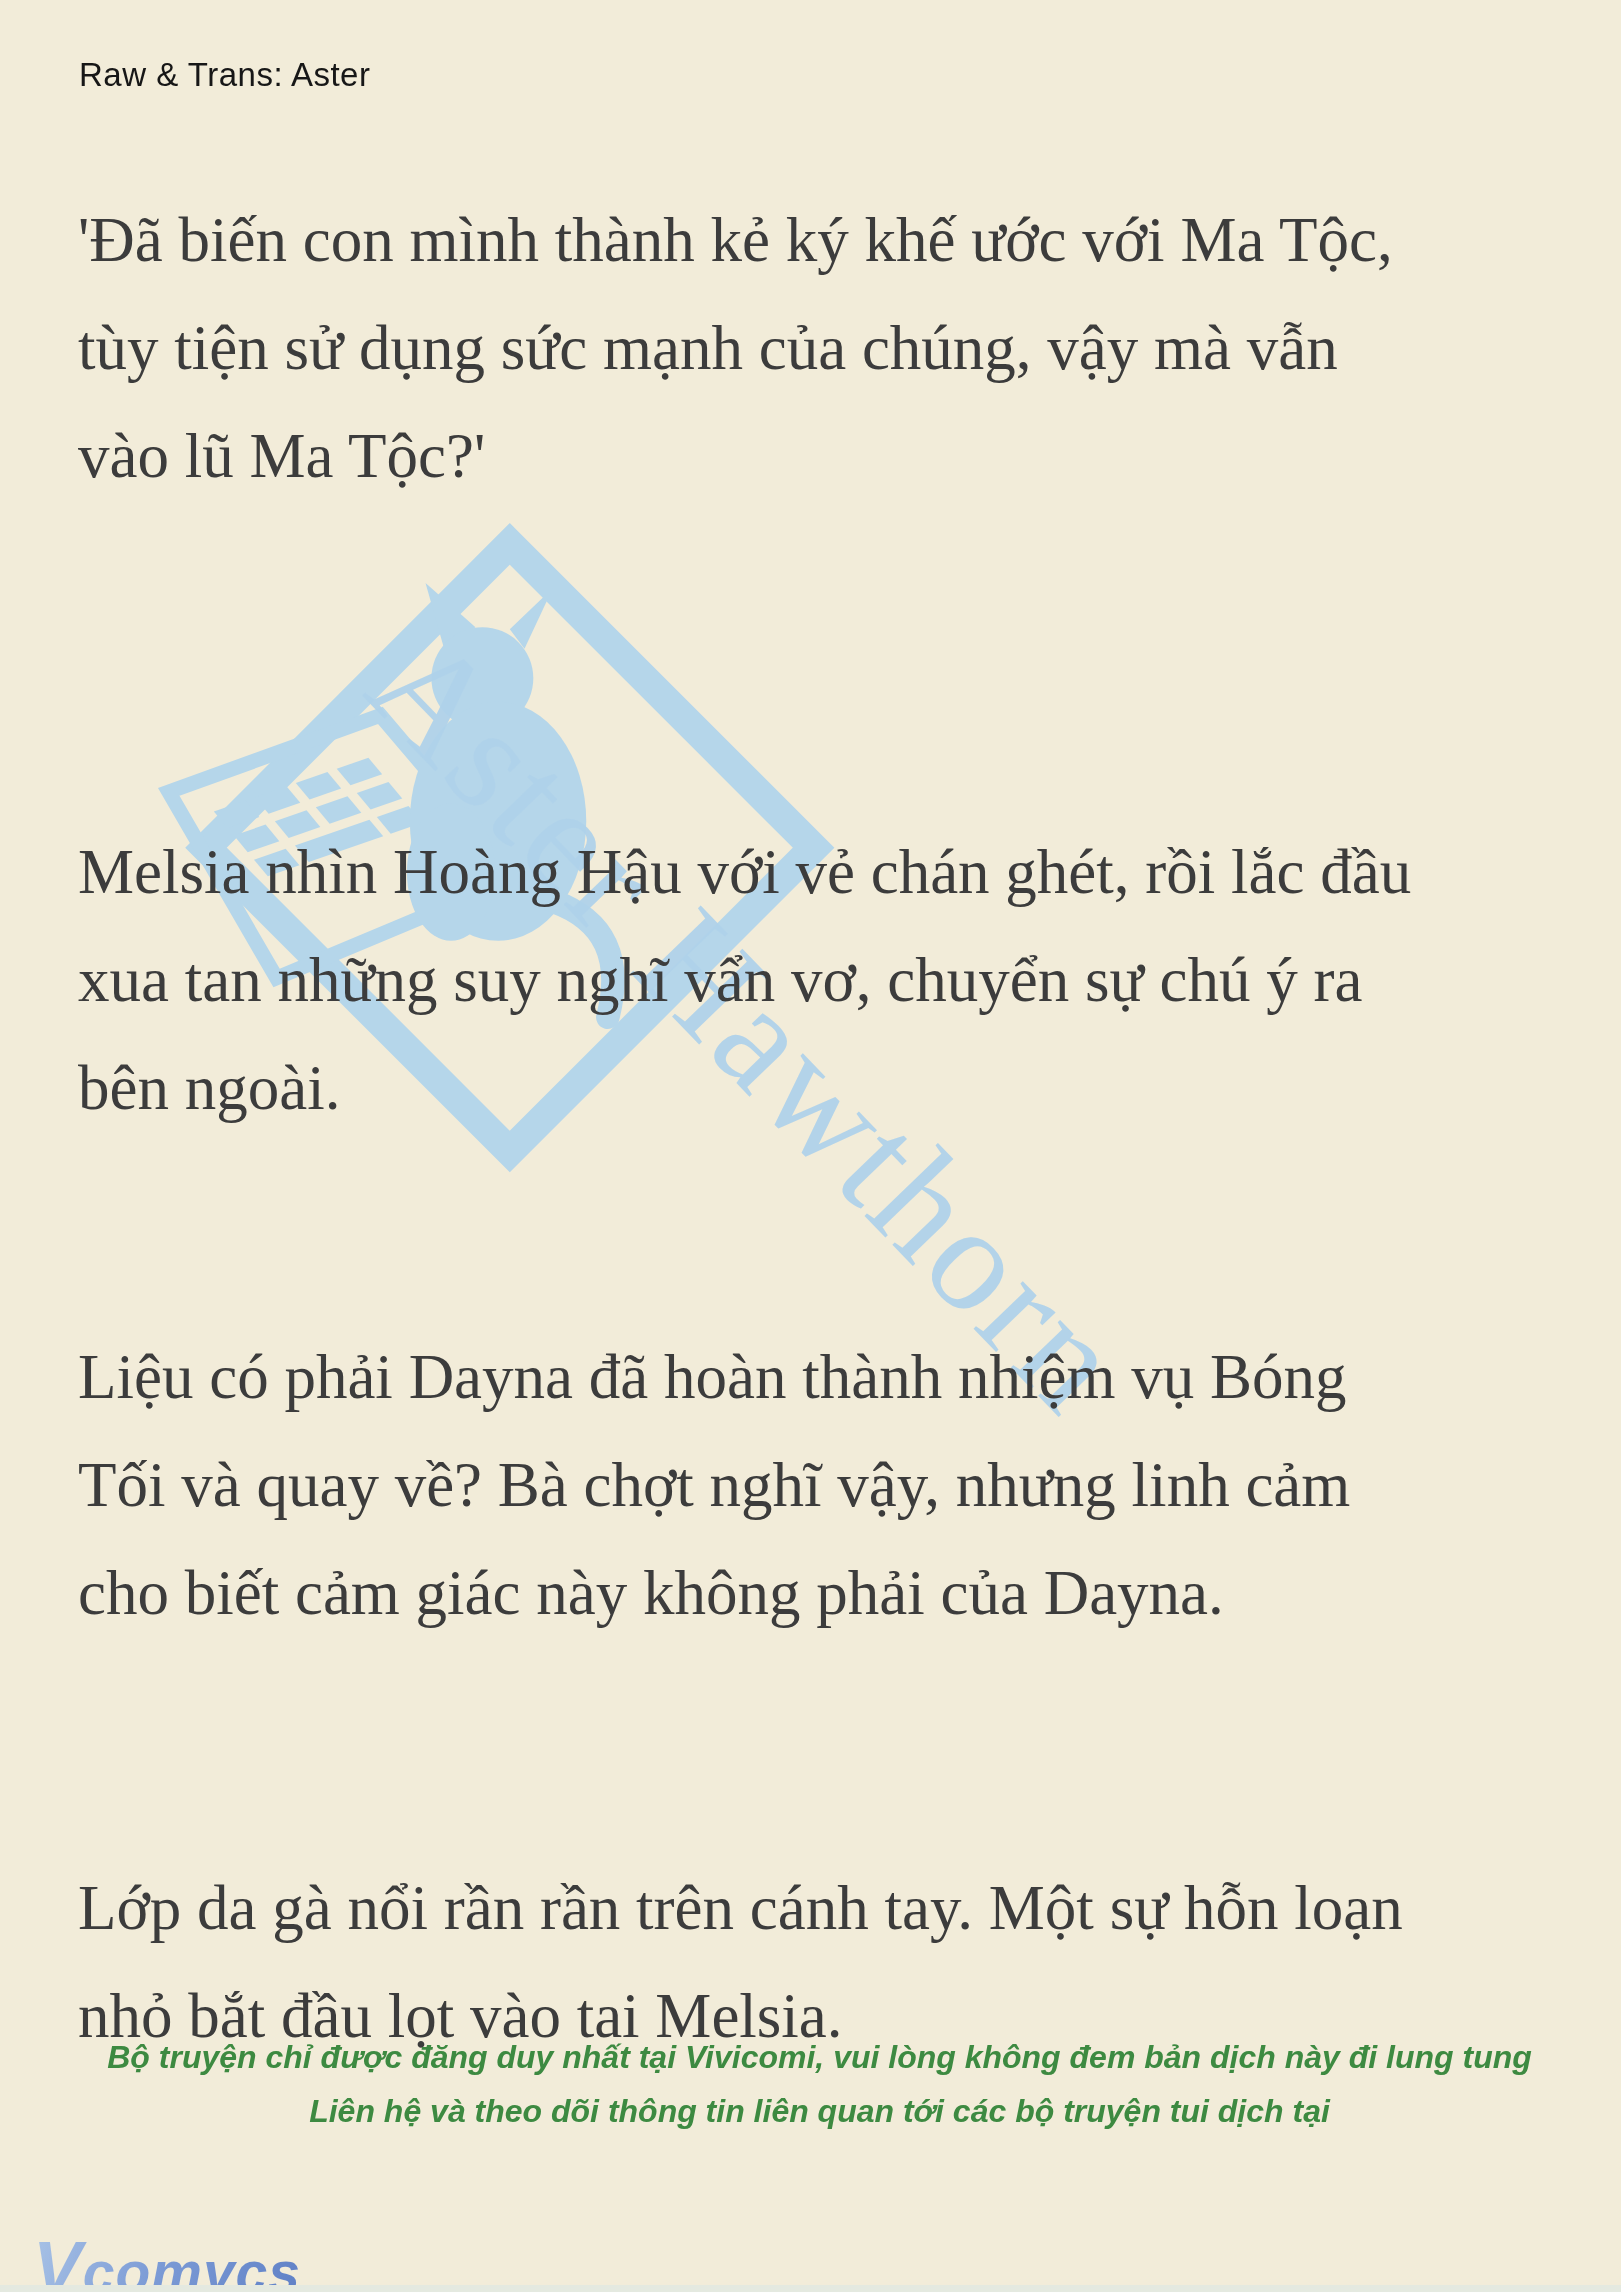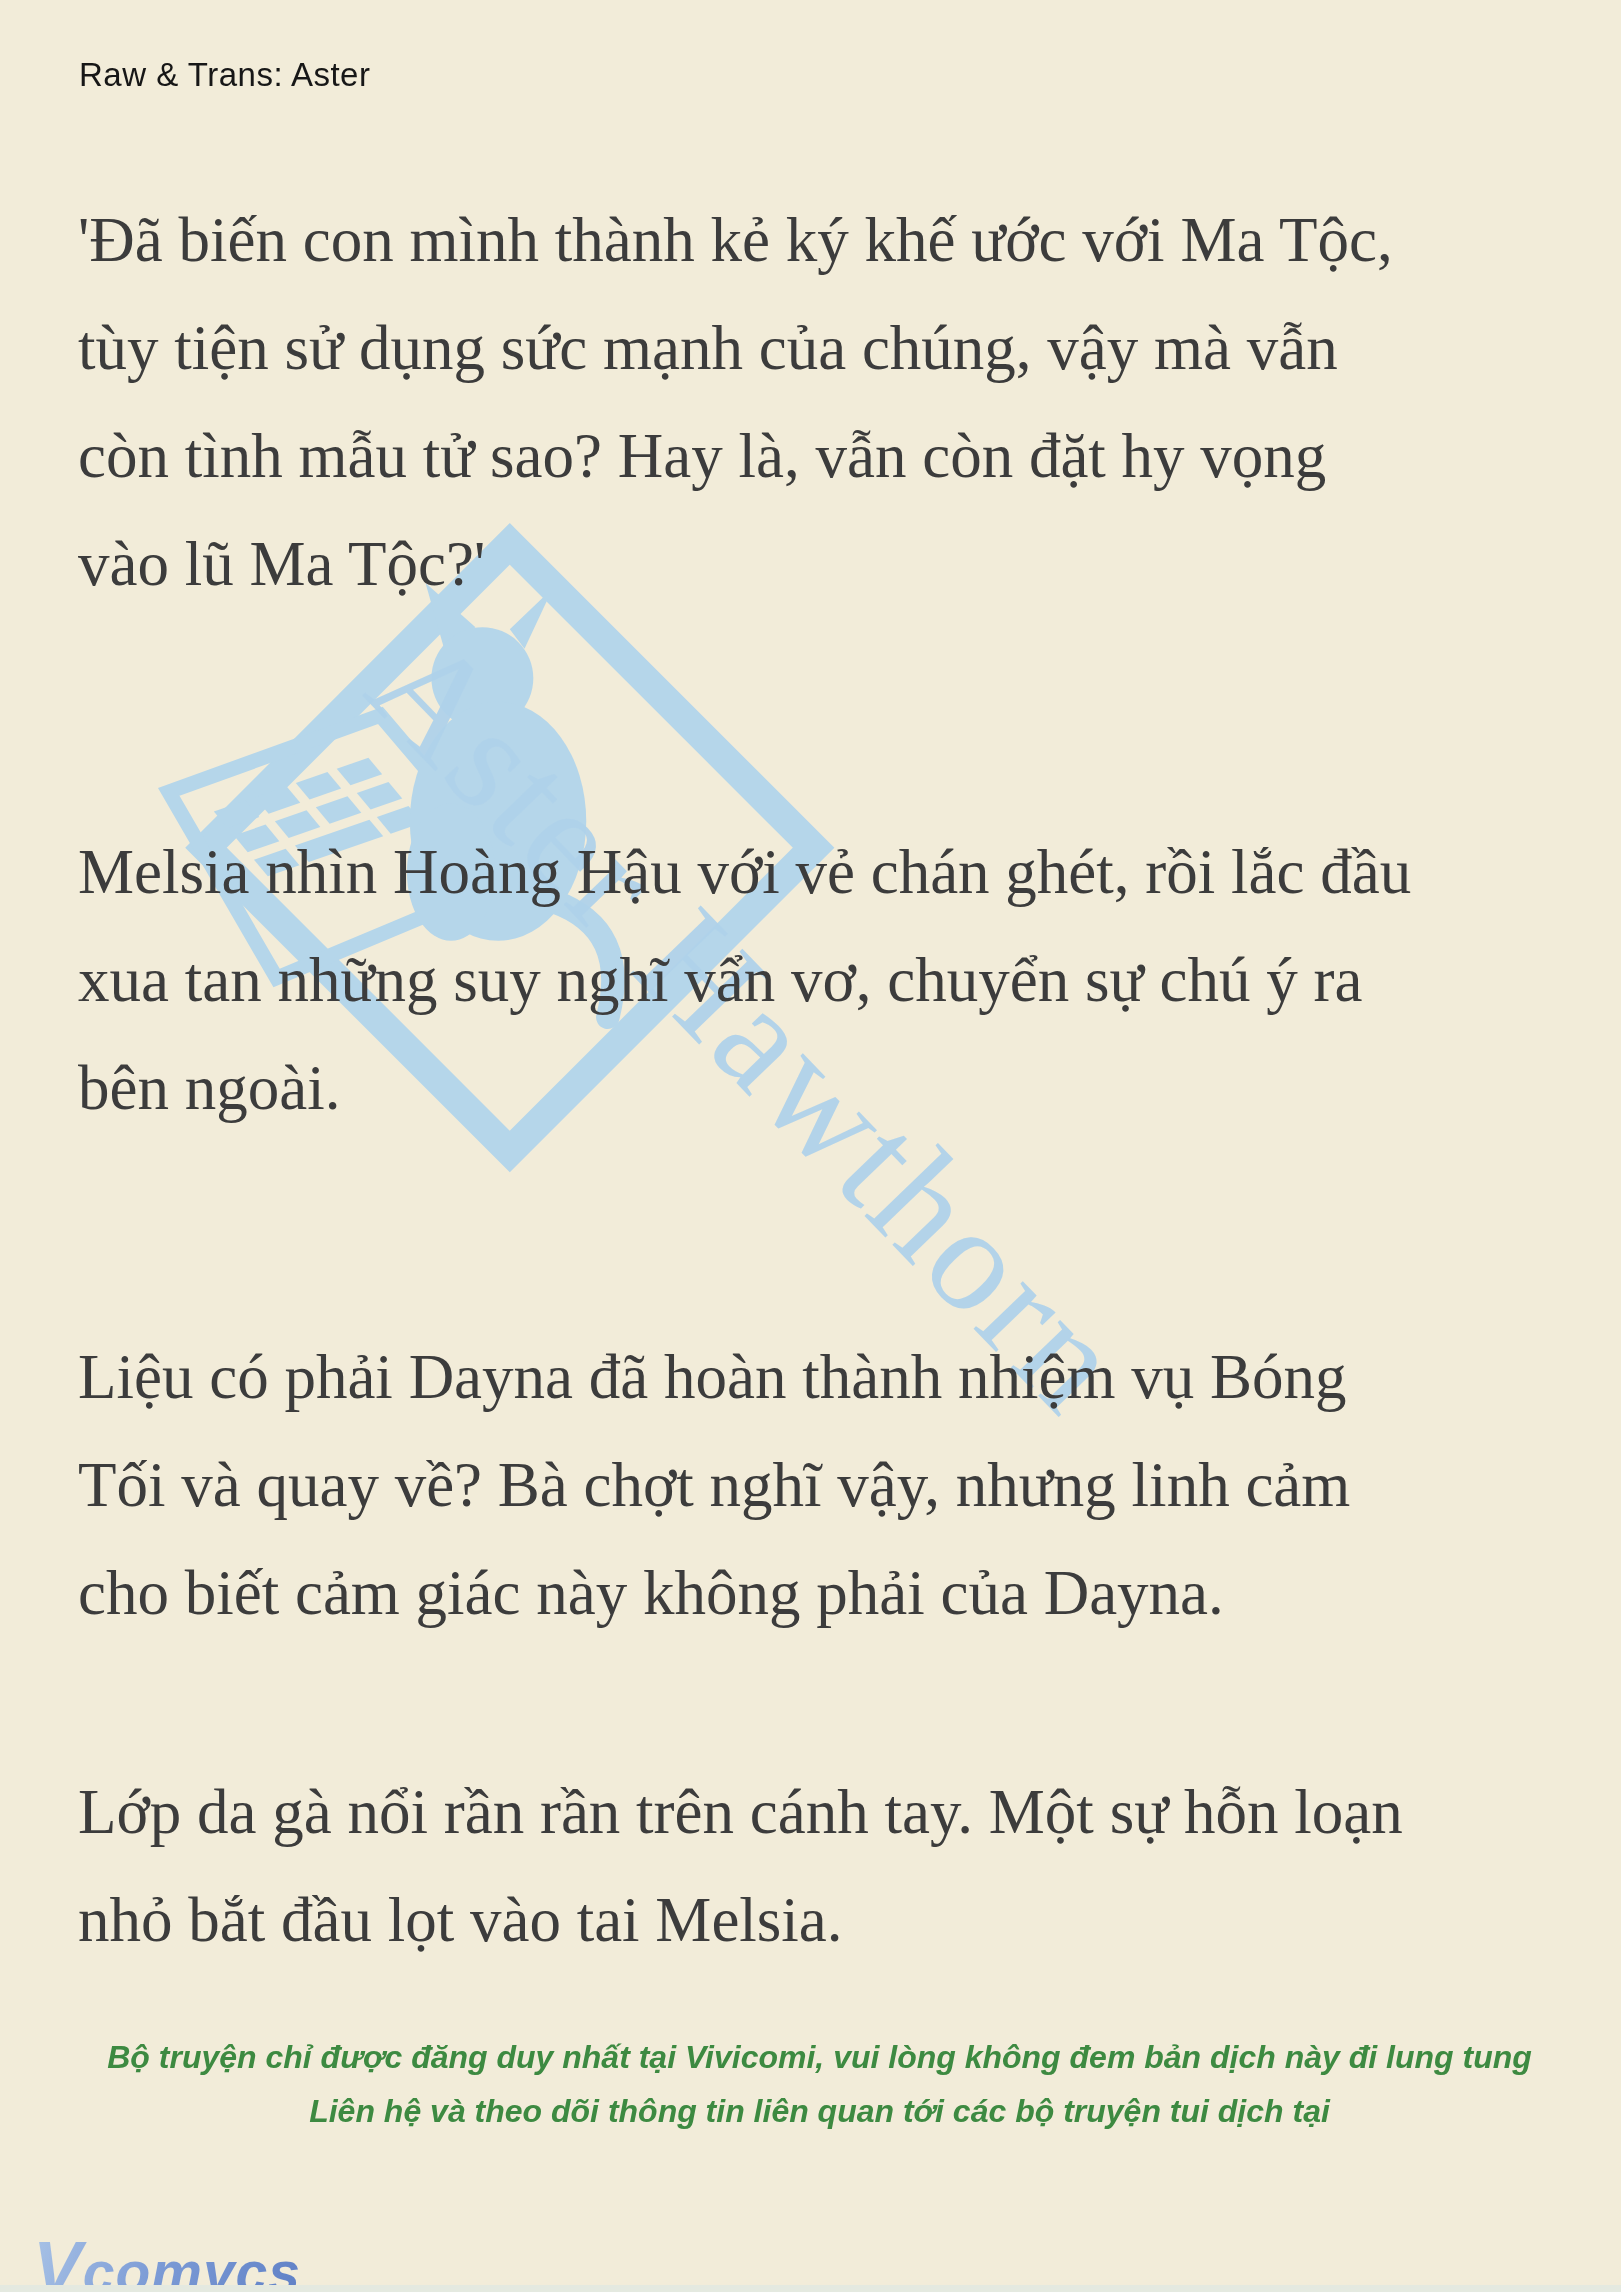--- a/index.html
+++ b/index.html
@@ -31,21 +31,21 @@
   
   .para{
     position:absolute;left:78px;width:1480px;
     font-size:63px;line-height:108px;color:#3c3c3c;
     z-index:2;
   }
   .para .line{display:block;white-space:nowrap;}
   .para-1{top:186px;}
   .para-2{top:818px;}
   .para-3{top:1323px;}
-  .para-4{top:1758px;}
+  .para-4{top:1854px;}
   
   .footer{
     position:absolute;left:0;top:2030px;width:1621px;
     text-align:center;z-index:2;
     font-family:"Liberation Sans", sans-serif;
     font-style:italic;font-weight:bold;
     font-size:32px;line-height:54px;color:#3d8a41;
   }
   .footer .line{display:block;padding-left:18px;}
   
@@ -102,21 +102,20 @@
       <ellipse cx="300" cy="500" rx="45" ry="70"></ellipse>
       <path d="M405,530 q78,28 55,118" stroke="#b5d6ea" stroke-width="24" fill="none" stroke-linecap="round"></path>
     </g>
   </svg>
 
   <div class="watermark-text">Aster Hawthorn</div>
 
   <div class="para para-1">
     <span class="line">'Đã biến con mình thành kẻ ký khế ước với Ma Tộc,</span>
     <span class="line">tùy tiện sử dụng sức mạnh của chúng, vậy mà vẫn</span>
-    <span class="line">còn tình mẫu tử sao? Hay là, vẫn còn đặt hy vọng</span>
     <span class="line">vào lũ Ma Tộc?'</span>
   </div>
 
   <div class="para para-2">
     <span class="line">Melsia nhìn Hoàng Hậu với vẻ chán ghét, rồi lắc đầu</span>
     <span class="line">xua tan những suy nghĩ vẩn vơ, chuyển sự chú ý ra</span>
     <span class="line">bên ngoài.</span>
   </div>
 
   <div class="para para-3">

